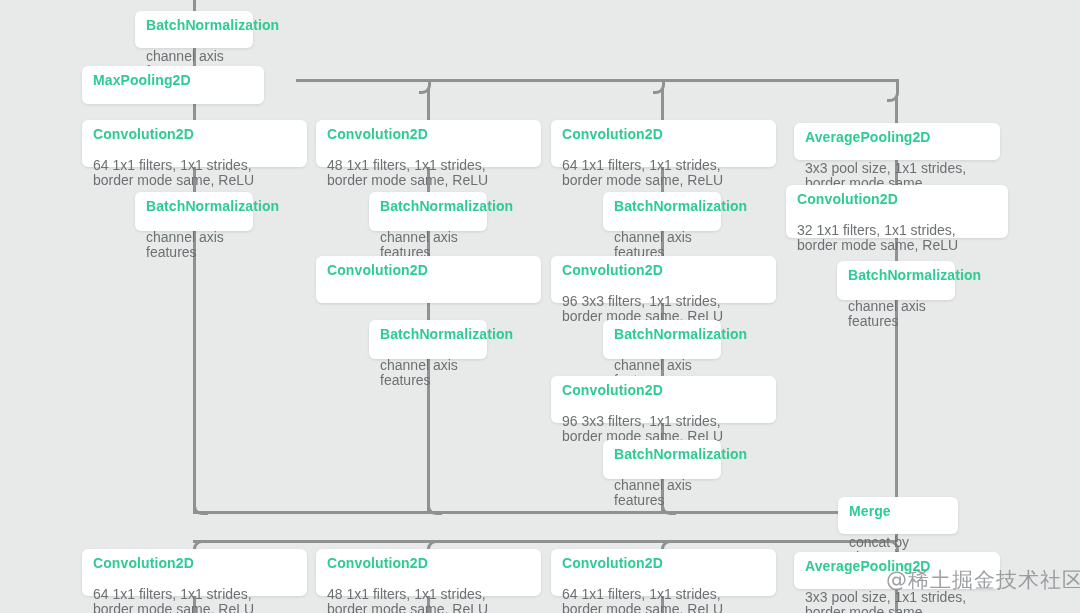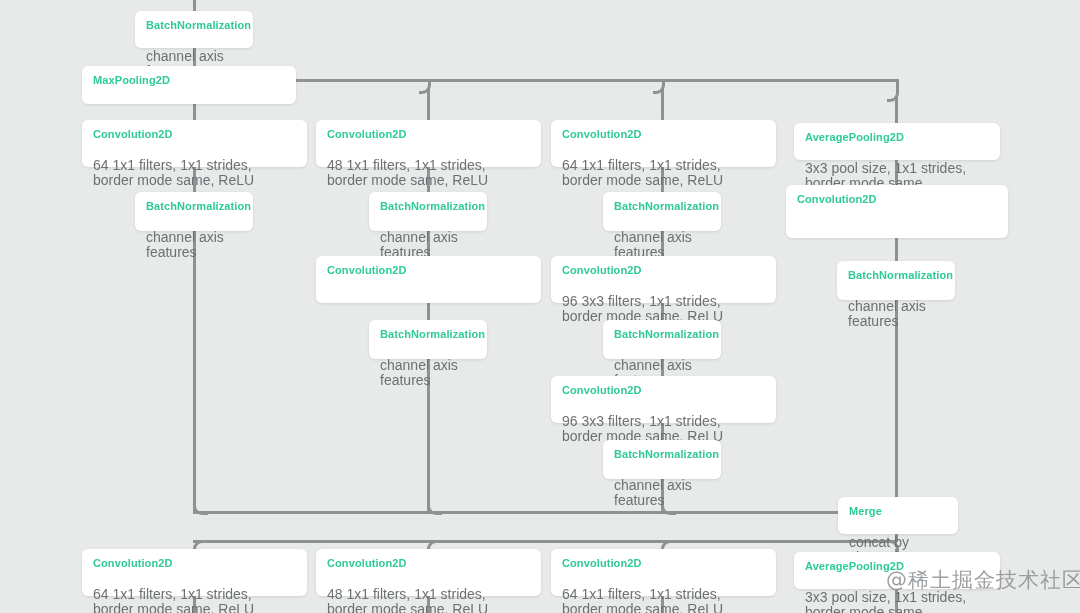--- a/index.html
+++ b/index.html
@@ -40,21 +40,21 @@
     position: absolute;
     background: #ffffff;
     border-radius: 6px;
     box-shadow: 0 1px 3px rgba(0,0,0,0.10);
     padding: 7px 11px 8px 11px;
     box-sizing: border-box;
     z-index: 3;
   }
   .node .title {
     color: #2ecb92;
-    font-size: 11px;
+    font-size: 14px;
     font-weight: bold;
     line-height: 15px;
     letter-spacing: 0.1px;
     white-space: nowrap;
   }
   .node .desc {
     color: #6d7073;
     font-size: 14px;
     line-height: 15px;
     margin-top: 16px;
@@ -131,21 +131,21 @@
   <div class="edge v" style="left:193px; top:601px; height:12px;"></div>
   <div class="edge v" style="left:427px; top:601px; height:12px;"></div>
   <div class="edge v" style="left:661px; top:601px; height:12px;"></div>
   <div class="edge v" style="left:895px; top:589px; height:24px;"></div>
 
   <div class="node" style="left:135px; top:11px; width:118px; height:37px;">
     <div class="title">BatchNormalization</div>
     <div class="desc">channel axis features</div>
   </div>
 
-  <div class="node" style="left:82px; top:66px; width:214px; height:38px;">
+  <div class="node" style="left:82px; top:66px; width:182px; height:38px;">
     <div class="title">MaxPooling2D</div>
   </div>
 
   <div class="node" style="left:82px; top:120px; width:225px; height:47px;">
     <div class="title">Convolution2D</div>
     <div class="desc">64 1x1 filters, 1x1 strides, border mode same, ReLU</div>
   </div>
   <div class="node" style="left:135px; top:192px; width:118px; height:39px;">
     <div class="title">BatchNormalization</div>
     <div class="desc">channel axis features</div>
@@ -191,20 +191,21 @@
     <div class="title">BatchNormalization</div>
     <div class="desc">channel axis features</div>
   </div>
 
   <div class="node" style="left:794px; top:123px; width:206px; height:37px;">
     <div class="title">AveragePooling2D</div>
     <div class="desc">3x3 pool size, 1x1 strides, border mode same</div>
   </div>
   <div class="node" style="left:786px; top:185px; width:222px; height:53px;">
     <div class="title">Convolution2D</div>
+    <div class="desc">32 1x1 filters, 1x1 strides, border mode same, ReLU</div>
   </div>
   <div class="node" style="left:837px; top:261px; width:118px; height:39px;">
     <div class="title">BatchNormalization</div>
     <div class="desc">channel axis features</div>
   </div>
 
   <div class="node" style="left:838px; top:497px; width:120px; height:37px;">
     <div class="title">Merge</div>
     <div class="desc">concat by channel axes</div>
   </div>

